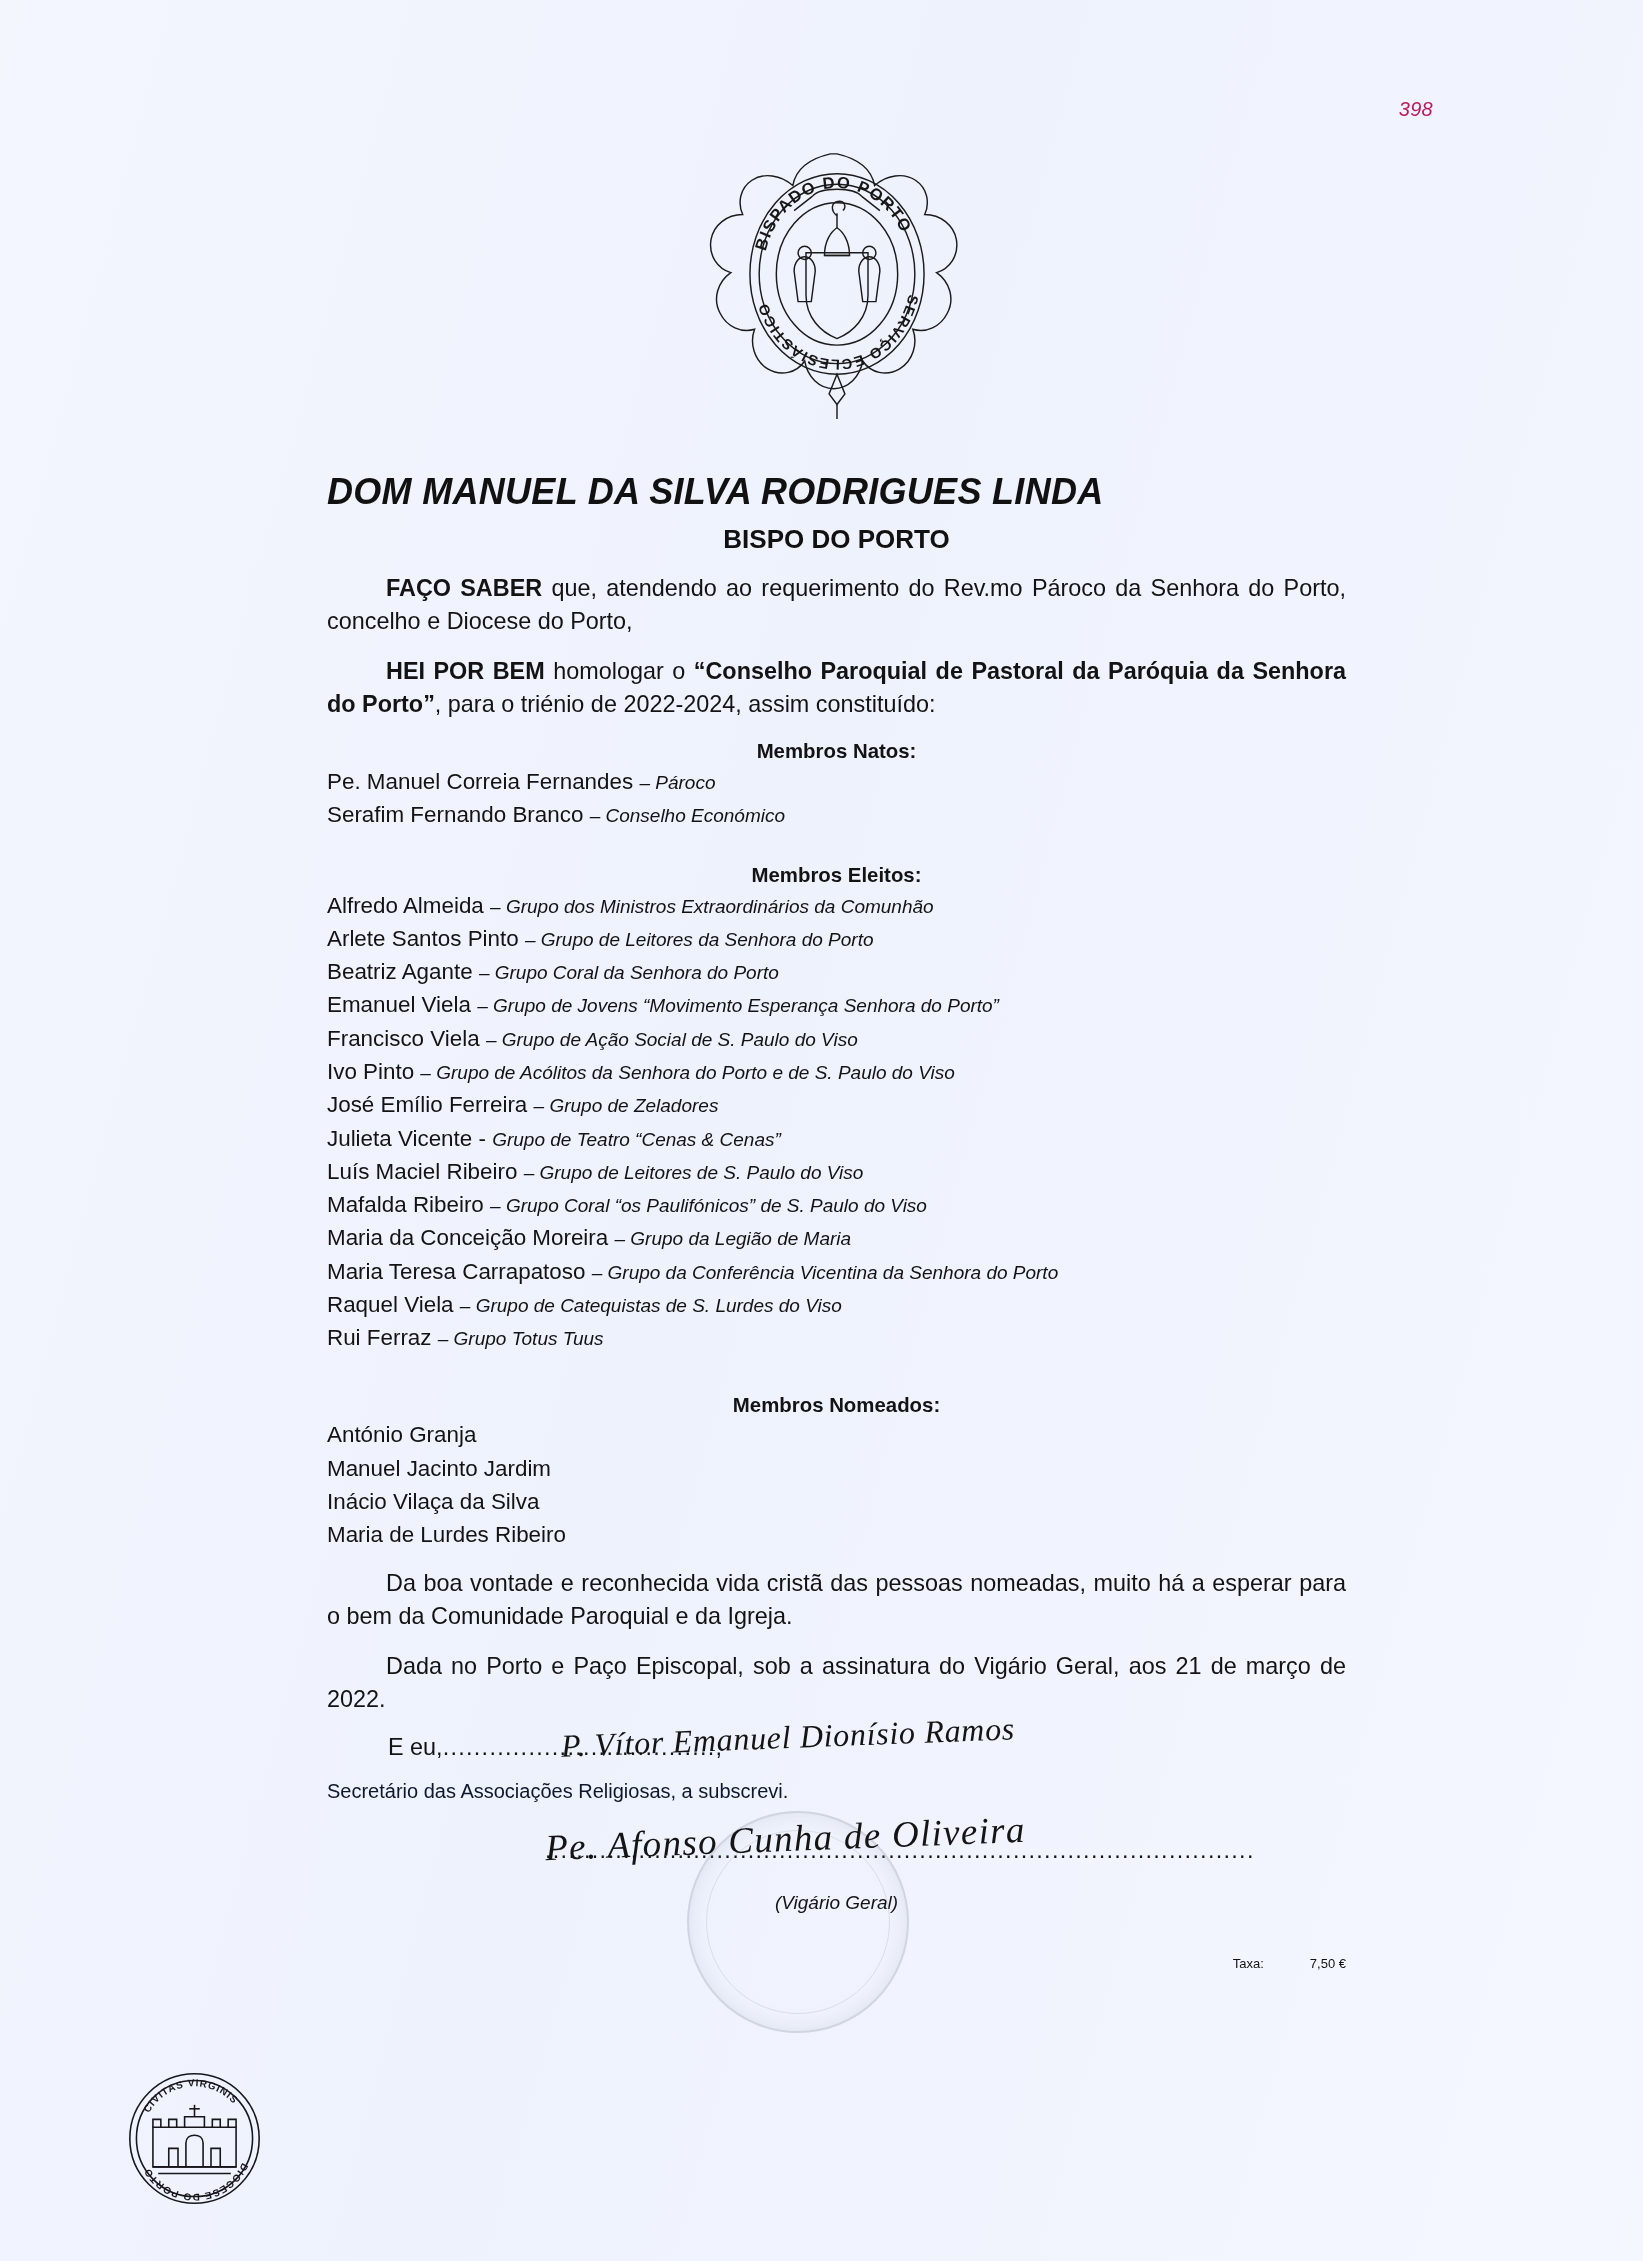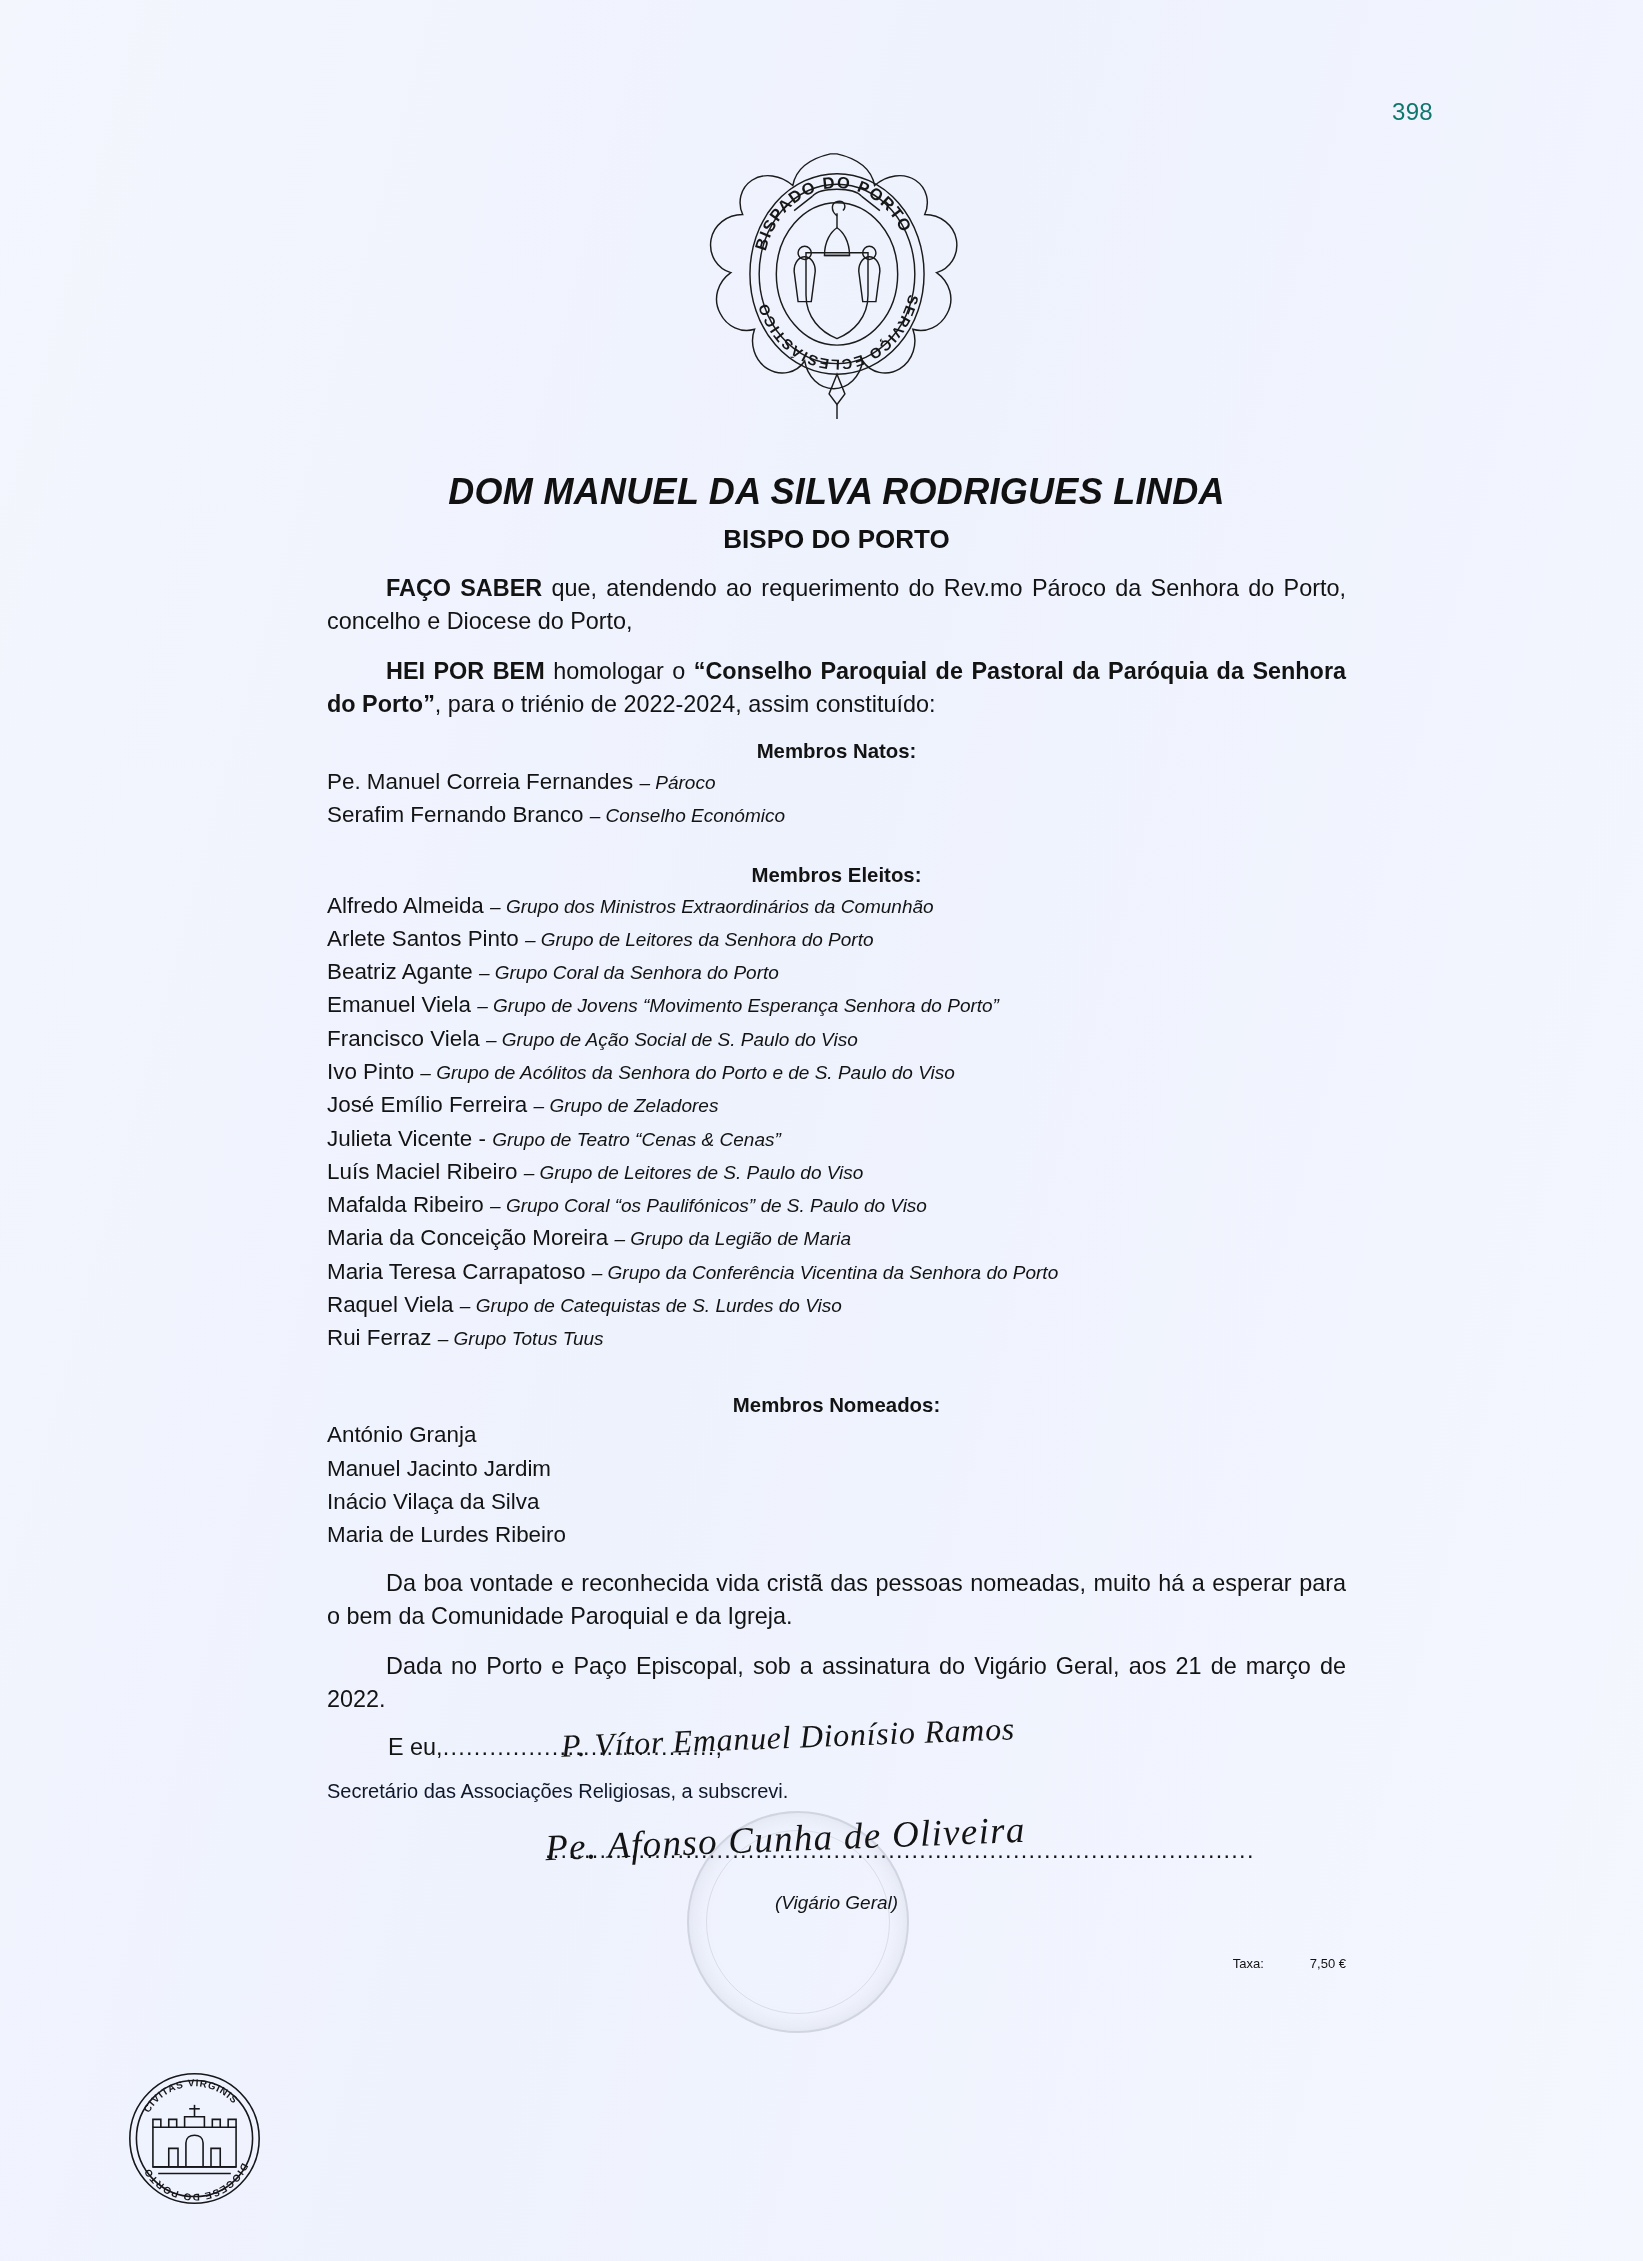--- a/index.html
+++ b/index.html
@@ -22,23 +22,24 @@
     position: absolute;
     inset: 0;
     background: linear-gradient(105deg, #f4f6fe 0%, #eef2fd 45%, #f5f7ff 100%);
     pointer-events: none;
   }
 
   .page-number {
     position: absolute;
     top: 98px;
     right: 211px;
-    font-size: 24px;
-    color: #0f766e;
+    font-size: 20px;
+    color: #be185d;
     letter-spacing: 0.3px;
+    font-style: italic;
   }
 
   .content {
     position: absolute;
     left: 327px;
     top: 0;
     width: 1019px;
   }
 
   
@@ -52,21 +53,21 @@
   }
   .crest {
     position: relative;
     width: 284px;
     height: 310px;
   }
 
   
   h1.doc-title {
     margin: 12px 0 0 0;
-    text-align: center;
+    text-align: left;
     font-size: 36px;
     font-style: italic;
     font-weight: bold;
     letter-spacing: 0.3px;
     color: #111;
   }
   h2.doc-subtitle {
     margin: 10.6px 0 0 0;
     text-align: center;
     font-size: 26px;

